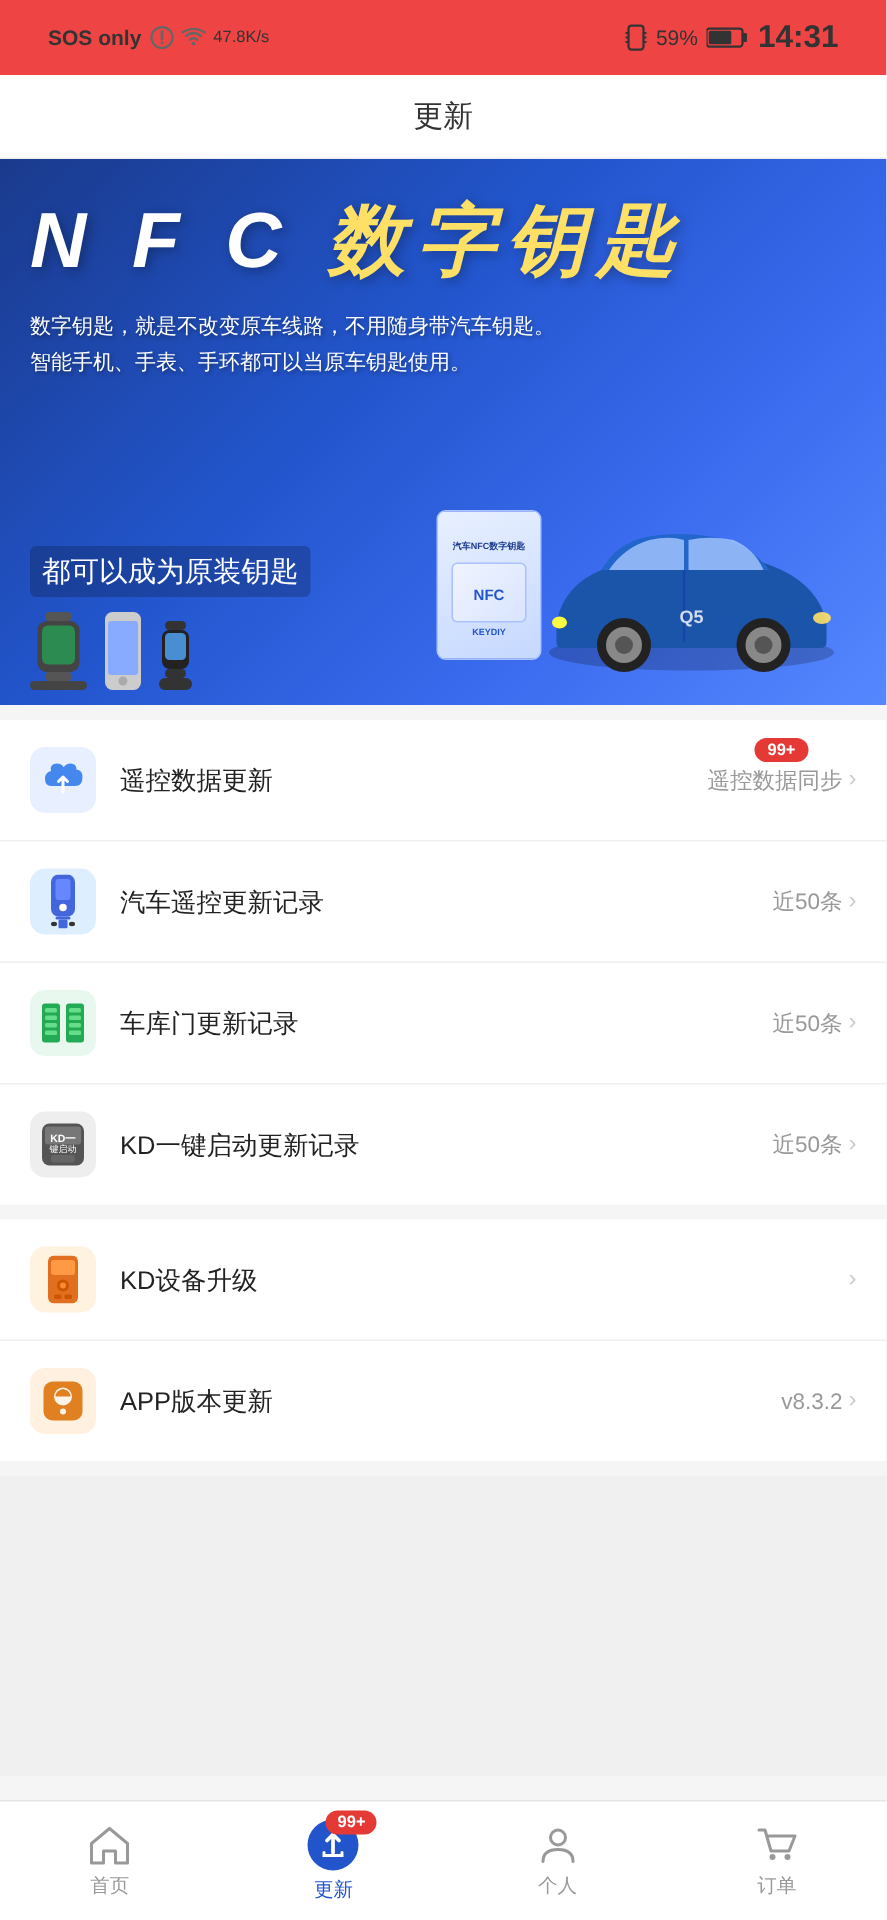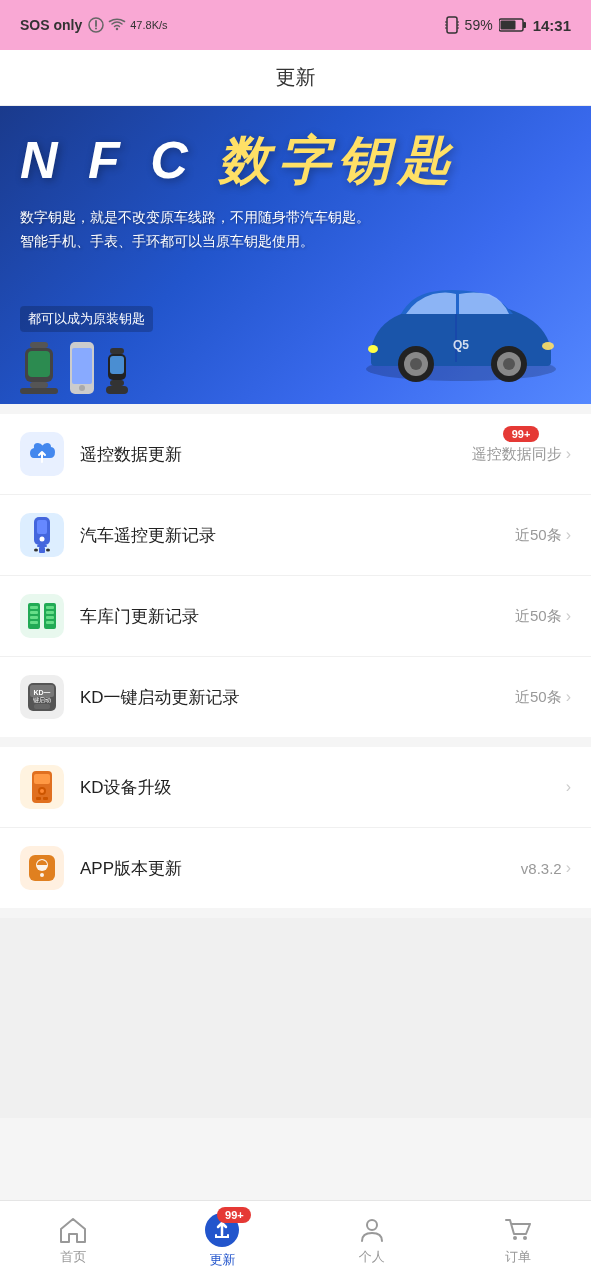--- a/index.html
+++ b/index.html
@@ -10,25 +10,25 @@
       font-family: -apple-system, 'PingFang SC', 'Helvetica Neue', Arial, sans-serif;
       background: #f5f5f5;
       position: relative;
       overflow-x: hidden;
     }
 
     
     .status-bar {
       width: 100%;
       height: 50px;
-      background: #f9a8d4;
+      background: #ef4444;
       display: flex;
       align-items: center;
       justify-content: space-between;
-      padding: 0 20px;
+      padding: 0 32px;
     }
     .status-left {
       display: flex;
       align-items: center;
       gap: 6px;
       font-size: 14px;
       font-weight: 600;
       color: #333;
     }
     .status-left .signal-icons {
@@ -51,21 +51,21 @@
       padding: 14px 0 14px;
       font-size: 20px;
       font-weight: 500;
       color: #333;
       border-bottom: 1px solid #eee;
     }
 
     
     .banner {
       width: 100%;
-      height: 298px;
+      height: 364px;
       background: linear-gradient(135deg, #1a3a8c 0%, #2255cc 40%, #3a6aee 70%, #5588ff 100%);
       position: relative;
       overflow: hidden;
       display: flex;
       flex-direction: column;
       padding: 20px 20px 10px;
     }
     .banner-title {
       font-size: 52px;
       font-weight: 900;
@@ -85,21 +85,21 @@
       font-weight: 500;
       text-shadow: 1px 1px 3px rgba(0,0,0,0.4);
     }
     .banner-bottom {
       display: flex;
       align-items: flex-end;
       justify-content: space-between;
       margin-top: auto;
     }
     .banner-label {
-      font-size: 13px;
+      font-size: 19px;
       color: #fff;
       background: rgba(0,0,0,0.2);
       padding: 4px 8px;
       border-radius: 4px;
       margin-top: 26px;
     }
     .banner-devices {
       display: flex;
       align-items: flex-end;
       gap: 10px;
@@ -293,21 +293,21 @@
       <line x1="12.5" y1="9" x2="14" y2="9" stroke="#333" stroke-width="1.2" stroke-linecap="round"></line>
       <line x1="12.5" y1="12" x2="14" y2="12" stroke="#333" stroke-width="1.2" stroke-linecap="round"></line>
     </svg>
     <span>59%</span>
 
     <svg width="28" height="14" viewBox="0 0 28 14">
       <rect x="0" y="1" width="24" height="12" rx="2" fill="none" stroke="#333" stroke-width="1.5"></rect>
       <rect x="24" y="4" width="3" height="6" rx="1" fill="#333"></rect>
       <rect x="1.5" y="2.5" width="15" height="9" rx="1" fill="#333"></rect>
     </svg>
-    <span style="font-size:15px;font-weight:600;">14:31</span>
+    <span style="font-size:21px;font-weight:600;">14:31</span>
   </div>
 </div>
 
 <div class="header">
   <span>更新</span>
 </div>
 
 <div class="content-area">
 
   <div class="banner">
@@ -342,20 +342,29 @@
             <rect x="4" y="0" width="14" height="6" rx="3" fill="#333"></rect>
             <rect x="2" y="6" width="18" height="26" rx="5" fill="#222"></rect>
             <rect x="4" y="8" width="14" height="18" rx="3" fill="#55aaff" opacity="0.8"></rect>
             <rect x="4" y="32" width="14" height="6" rx="3" fill="#333"></rect>
             <rect x="0" y="38" width="22" height="8" rx="4" fill="#333"></rect>
           </svg>
         </div>
       </div>
 
       <div style="display:flex;align-items:flex-end;gap:10px;position:relative;">
+        <div class="nfc-box">
+          <div style="font-size:6px;color:#1a3a8c;text-align:center;padding:4px;">汽车NFC数字钥匙</div>
+          <div style="width:50px;height:40px;background:linear-gradient(135deg,#f0f4ff,#d8e4ff);border-radius:4px;margin:2px;border:1px solid #aac0ff;display:flex;align-items:center;justify-content:center;">
+            <svg width="30" height="30" viewBox="0 0 30 30">
+              <text x="15" y="20" text-anchor="middle" font-size="10" fill="#2255cc" font-weight="bold">NFC</text>
+            </svg>
+          </div>
+          <div style="font-size:6px;color:#2255cc;font-weight:bold;margin-top:2px;">KEYDIY</div>
+        </div>
 
         <svg class="car-svg" viewBox="0 0 220 120">
 
           <ellipse cx="110" cy="95" rx="95" ry="12" fill="rgba(0,0,0,0.2)"></ellipse>
           <path d="M20 75 Q25 50 50 40 Q80 28 110 28 Q145 28 170 40 Q195 52 200 75 L200 88 Q200 92 196 92 L24 92 Q20 92 20 88 Z" fill="#1a55aa"></path>
           <path d="M50 40 Q60 22 80 18 Q100 14 125 18 Q148 22 162 40 Z" fill="#2266cc"></path>
 
           <path d="M55 40 Q65 25 82 20 Q95 17 105 20 L105 40 Z" fill="#a8c8ff" opacity="0.8"></path>
           <path d="M108 20 Q122 17 138 20 Q152 26 158 40 L108 40 Z" fill="#a8c8ff" opacity="0.8"></path>
 

